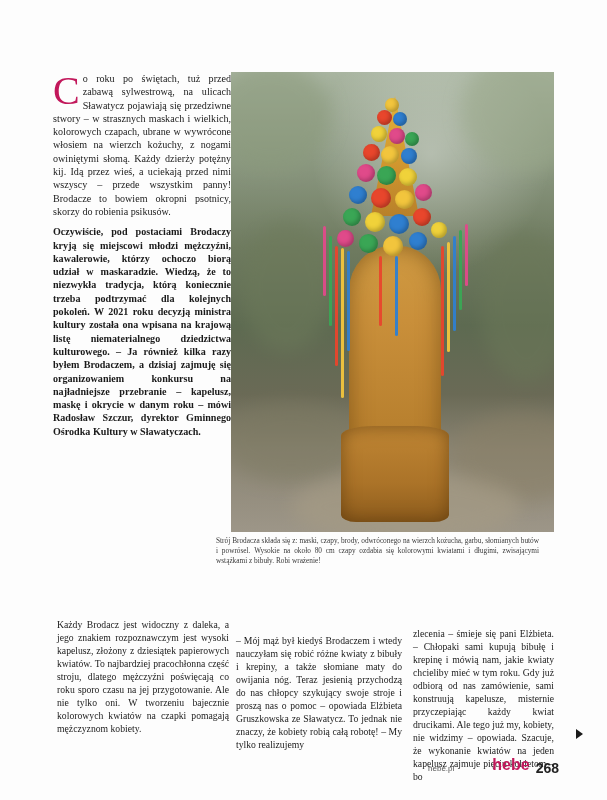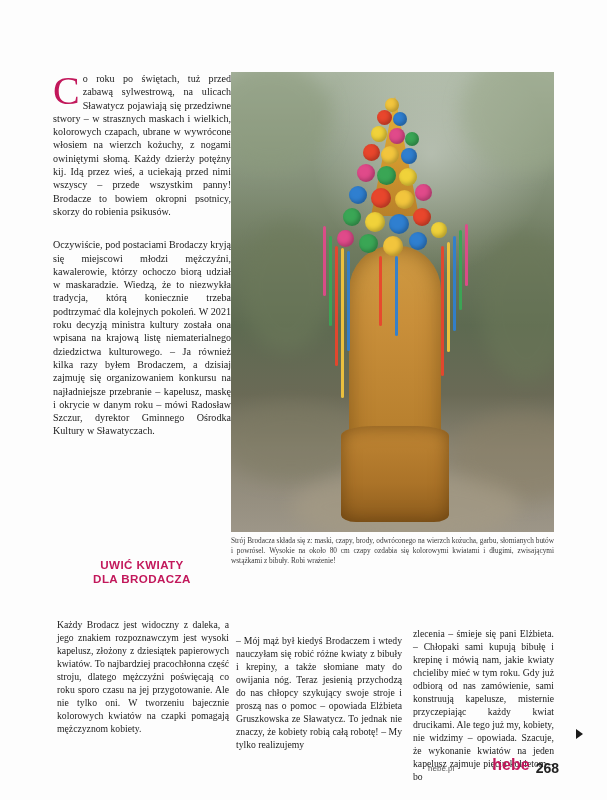--- a/index.html
+++ b/index.html
@@ -30,21 +30,21 @@
   }
 
   .col-left p {
     margin: 0 0 0 0;
     font-size: 10.1px;
     line-height: 13.3px;
     text-align: justify;
     text-justify: inter-word;
     hyphens: auto;
   }
-  .col-left p + p { margin-top: 20px; }
+  .col-left p + p { margin-top: 7px; font-weight: bold; }
 
   .dropcap-para {
     position: relative;
   }
   .dropcap {
     float: left;
     font-family: "Liberation Serif", serif;
     font-size: 40px;
     line-height: 32px;
     color: #c2185b;
@@ -103,21 +103,21 @@
     left: 52px; top: 0px;
     width: 48px; height: 120px;
     background: linear-gradient(to bottom, #e2b23a 0%, #d49a2f 50%, #b8802a 100%);
     clip-path: polygon(50% 0%, 100% 100%, 0% 100%);
   }
   .pompom { position:absolute; border-radius:50%; box-shadow: inset -2px -2px 4px rgba(0,0,0,0.25); }
   .ribbon { position:absolute; width:3px; border-radius:2px; opacity:0.95; }
 
   .caption {
     position: absolute;
-    left: 231px;
+    left: 216px;
     top: 536px;
     width: 323px;
     font-size: 7.3px;
     line-height: 10.2px;
     color: #3a3a3a;
     text-align: justify;
     font-family: "Liberation Serif", serif;
   }
 
   
@@ -250,24 +250,20 @@
       <div class="ribbon" style="left:134px;top:140px;height:95px;background:#2f7fd0;"></div>
       <div class="ribbon" style="left:140px;top:134px;height:80px;background:#3aa655;"></div>
       <div class="ribbon" style="left:146px;top:128px;height:62px;background:#e04a8a;"></div>
       <div class="ribbon" style="left:60px;top:160px;height:70px;background:#e8462c;"></div>
       <div class="ribbon" style="left:76px;top:160px;height:80px;background:#2f7fd0;"></div>
     </div>
   </div>
 
   <div class="caption">Strój Brodacza składa się z: maski, czapy, brody, odwróconego na wierzch kożucha, garbu, słomianych butów i powrósel. Wysokie na około 80 cm czapy ozdabia się kolorowymi kwiatami i długimi, zwisającymi wstążkami z bibuły. Robi wrażenie!</div>
 
-  <div class="sec-head">
-    <div>UWIĆ KWIATY</div>
-    <div>DLA BRODACZA</div>
-  </div>
 
   <div class="bottom">
     <div class="bcol" id="bcol1">
       <p>Każdy Brodacz jest widoczny z daleka, a jego znakiem rozpoznawczym jest wysoki kapelusz, złożony z dziesiątek papierowych kwiatów. To najbardziej pracochłonna część stroju, dlatego mężczyźni poświęcają co roku sporo czasu na jej przygotowanie. Ale nie tylko oni. W tworzeniu bajecznie kolorowych kwiatów na czapki pomagają mężczyznom kobiety.</p>
     </div>
     <div class="bcol" id="bcol2">
       <p>– Mój mąż był kiedyś Brodaczem i wtedy nauczyłam się robić różne kwiaty z bibuły i krepiny, a także słomiane maty do owijania nóg. Teraz jesienią przychodzą do nas chłopcy szykujący swoje stroje i proszą nas o pomoc – opowiada Elżbieta Gruszkowska ze Sławatycz.
 To jednak nie znaczy, że kobiety robią całą robotę! – My tylko realizujemy</p>
     </div>
     <div class="bcol" id="bcol3">

